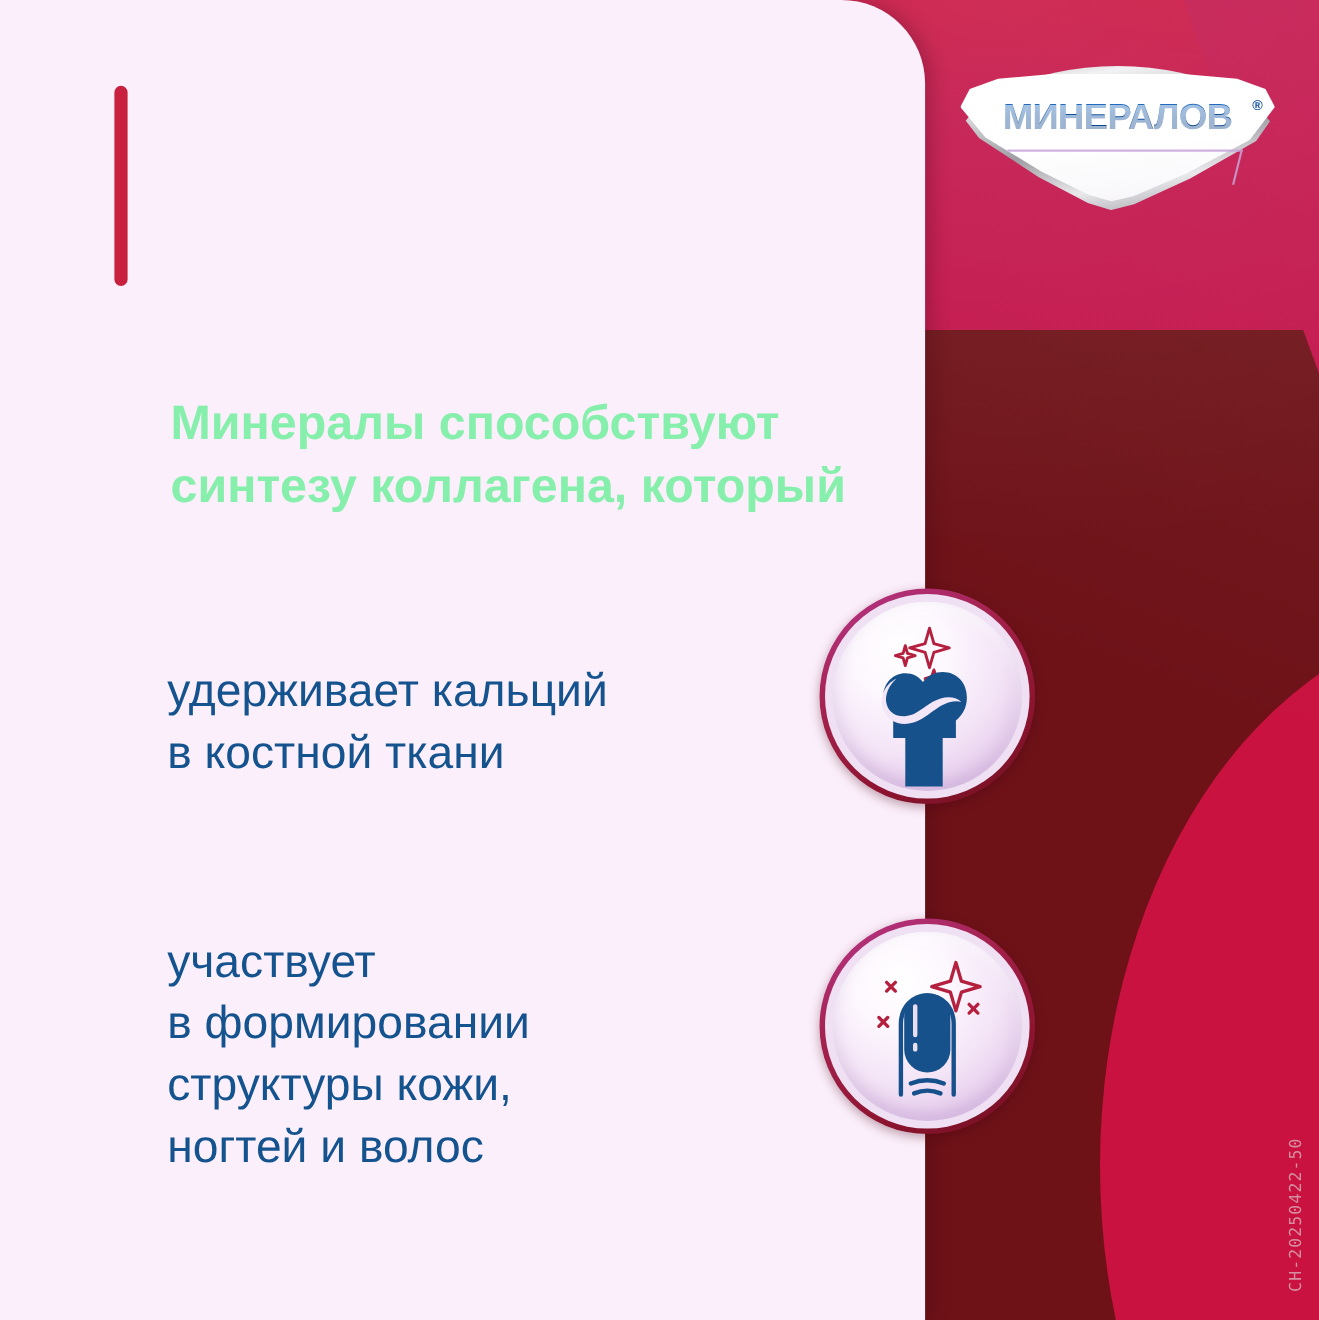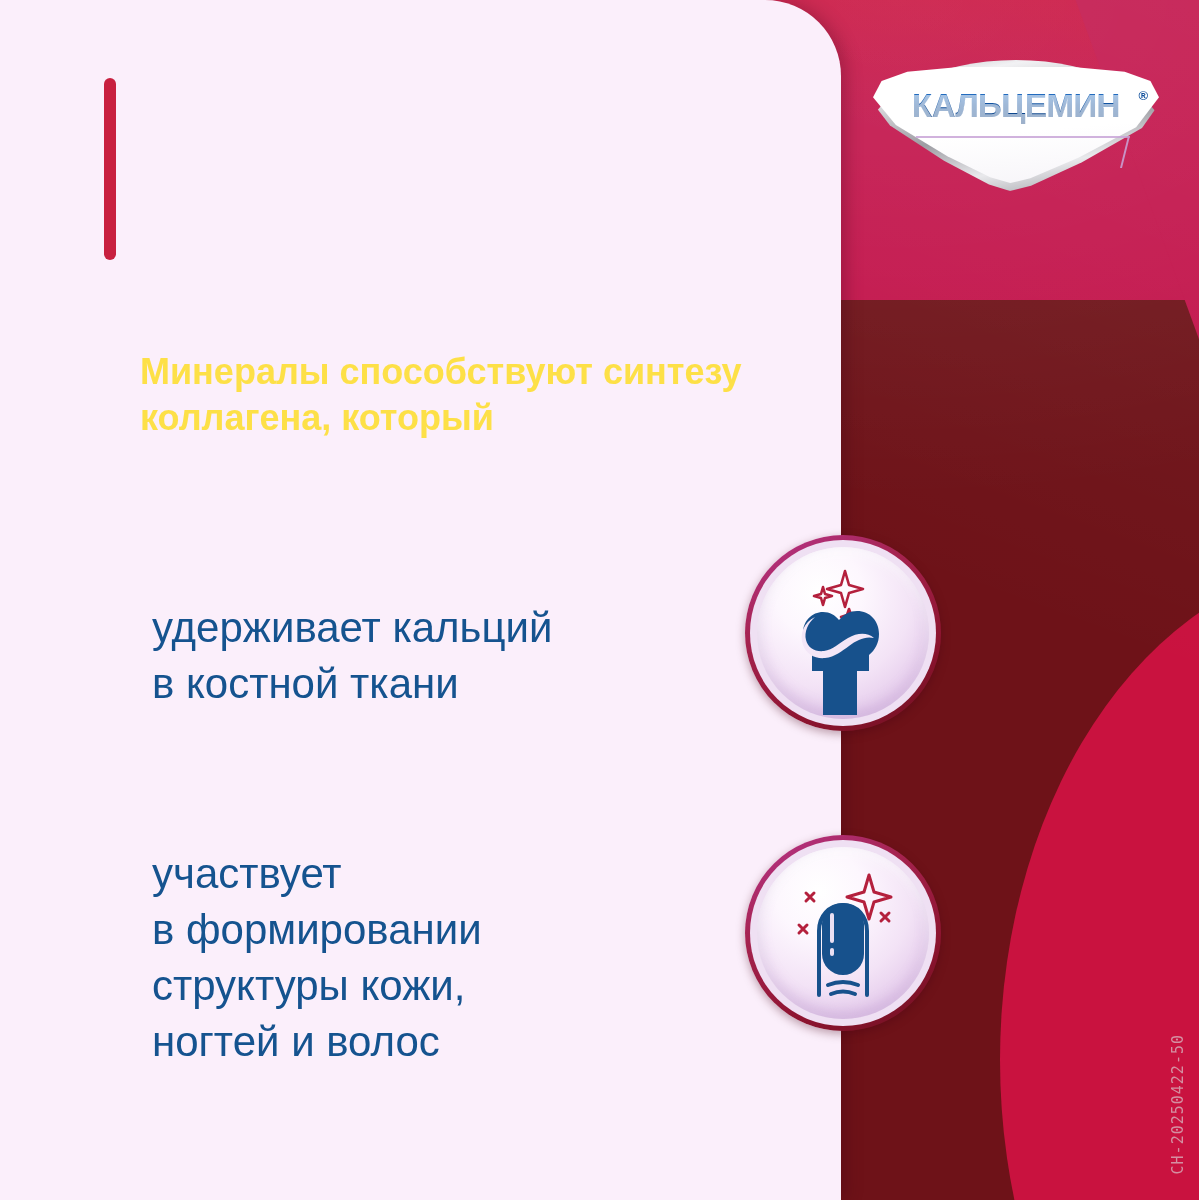--- a/index.html
+++ b/index.html
@@ -75,23 +75,23 @@
     background:#c8203f;border-radius:6px;z-index:7;
   }
   .headline{
     position:absolute;left:152px;top:72px;width:660px;z-index:7;
     color:#0f4c85;
     font-size:53px;line-height:1.155;font-weight:700;
     letter-spacing:.2px;
     text-transform:uppercase;
   }
   .subhead{
-    position:absolute;left:140px;top:313px;width:700px;z-index:7;
-    color:#fde047;
-    font-size:36px;line-height:1.29;font-weight:700;
+    position:absolute;left:155px;top:313px;width:700px;z-index:7;
+    color:#86efac;
+    font-size:44px;line-height:1.29;font-weight:700;
   }
   .benefit{
     position:absolute;left:152px;width:640px;z-index:7;
     color:#15538f;
     font-size:42px;line-height:1.33;font-weight:400;
   }
   .benefit.b1{top:558px;}
   .benefit.b2{top:816px;}
 
   
@@ -188,21 +188,21 @@
   <p class="benefit b1" style="white-space: pre-line;">удерживает кальций
 в костной ткани</p>
   <p class="benefit b2" style="white-space: pre-line; margin-top: 30px;">участвует
 в формировании
 структуры кожи,
 ногтей и волос</p>
 
   <div class="logo">
     <div class="logo-shield"></div>
     <div class="logo-face"></div>
-    <div class="logo-text">КАЛЬЦЕМИН</div>
+    <div class="logo-text">МИНЕРАЛОВ</div>
     <div class="logo-reg">®</div>
     <div class="logo-swoosh"></div>
   </div>
 
   <div class="badge bone">
     <div class="badge-ring">
       <div class="badge-ring2"></div>
     </div>
     <div class="badge-inner"></div>
     <svg class="badge-glyph" viewBox="0 0 172 172">

